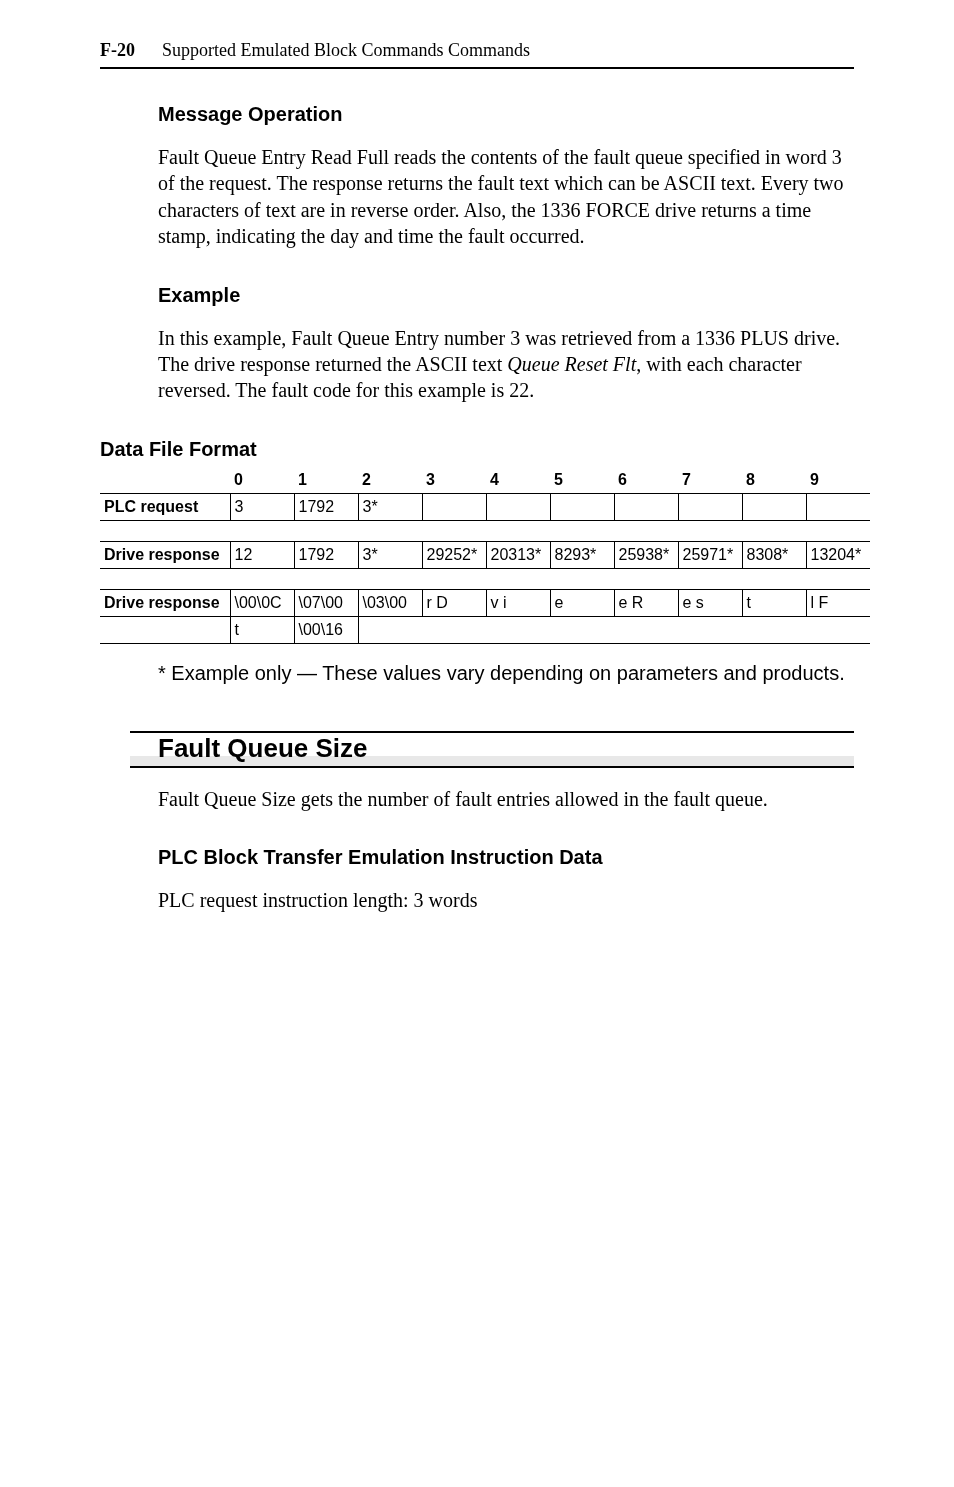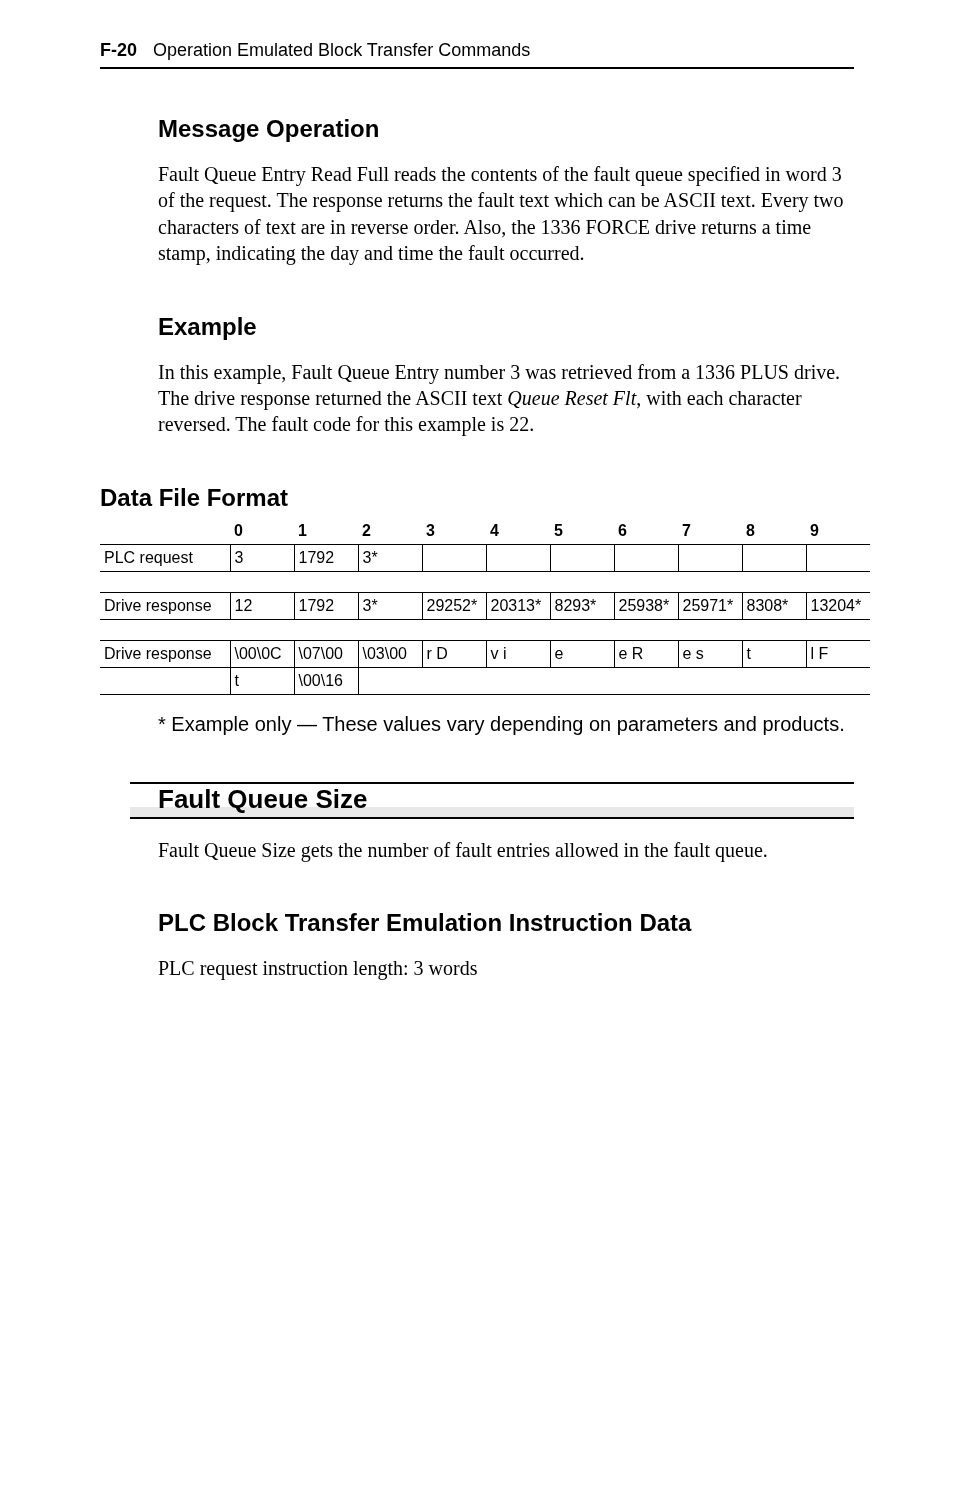--- a/index.html
+++ b/index.html
@@ -12,37 +12,37 @@
   .page {
     width: 954px;
     min-height: 1487px;
     box-sizing: border-box;
     padding: 40px 100px 40px 100px;
     position: relative;
   }
   .header-row {
     display: flex;
     align-items: baseline;
-    gap: 16px;
-    font-family: Liberation Sans, sans-serif;
+    gap: 27px;
+    font-family: Liberation Serif, serif;
     padding-bottom: 6px;
     border-bottom: 2px solid #000;
   }
   .header-page {
     font-weight: bold;
     font-size: 18px;
   }
   .header-title {
     font-size: 18px;
   }
   .sec-heading {
     font-family: Arial, Helvetica, sans-serif;
     font-weight: bold;
-    font-size: 24px;
-    margin-top: 46px;
+    font-size: 20px;
+    margin-top: 34px;
     margin-left: 58px;
   }
   .body-para {
     font-size: 20px;
     line-height: 1.32;
     margin-top: 18px;
     margin-left: 58px;
     margin-right: 0;
   }
   .body-para .bold { font-weight: normal; }
@@ -73,21 +73,21 @@
   table.data th, table.data td {
     text-align: left;
     padding: 4px 4px;
     overflow: hidden;
   }
   table.data th {
     font-weight: bold;
     border: none;
   }
   table.data td.label {
-    font-weight: normal;
+    font-weight: bold;
     white-space: nowrap;
   }
   .row-top td, .row-top th { border-top: 1.5px solid #000; }
   .row-bot td, .row-bot th { border-bottom: 1.5px solid #000; }
   .cell-l { border-left: 1px solid #000; }
   .spacer-row td { height: 12px; }
   .col0 { width: 130px; }
   .coln { width: 64px; }
   .footnote {
     font-family: Arial, Helvetica, sans-serif;
@@ -96,21 +96,21 @@
     margin-left: 58px;
   }
 </style>
 </head>
 <body>
 
 <div class="page">
 
   <div class="header-row">
     <span class="header-page">F-20</span>
-    <span class="header-title">Operation Emulated Block Transfer Commands</span>
+    <span class="header-title">Supported Emulated Block Commands Commands</span>
   </div>
 
   <div class="sec-heading">Message Operation</div>
 
   <div class="body-para">
     <span class="bold">Fault Queue Entry Read Full</span><span> reads the contents of the fault queue specified in word 3 of the request. The response returns the fault text which can be ASCII text. Every two characters of text are in reverse order. Also, the 1336 FORCE drive returns a time stamp, indicating the day and time the fault occurred.</span>
   </div>
 
 
   <div class="sec-heading">Example</div>

